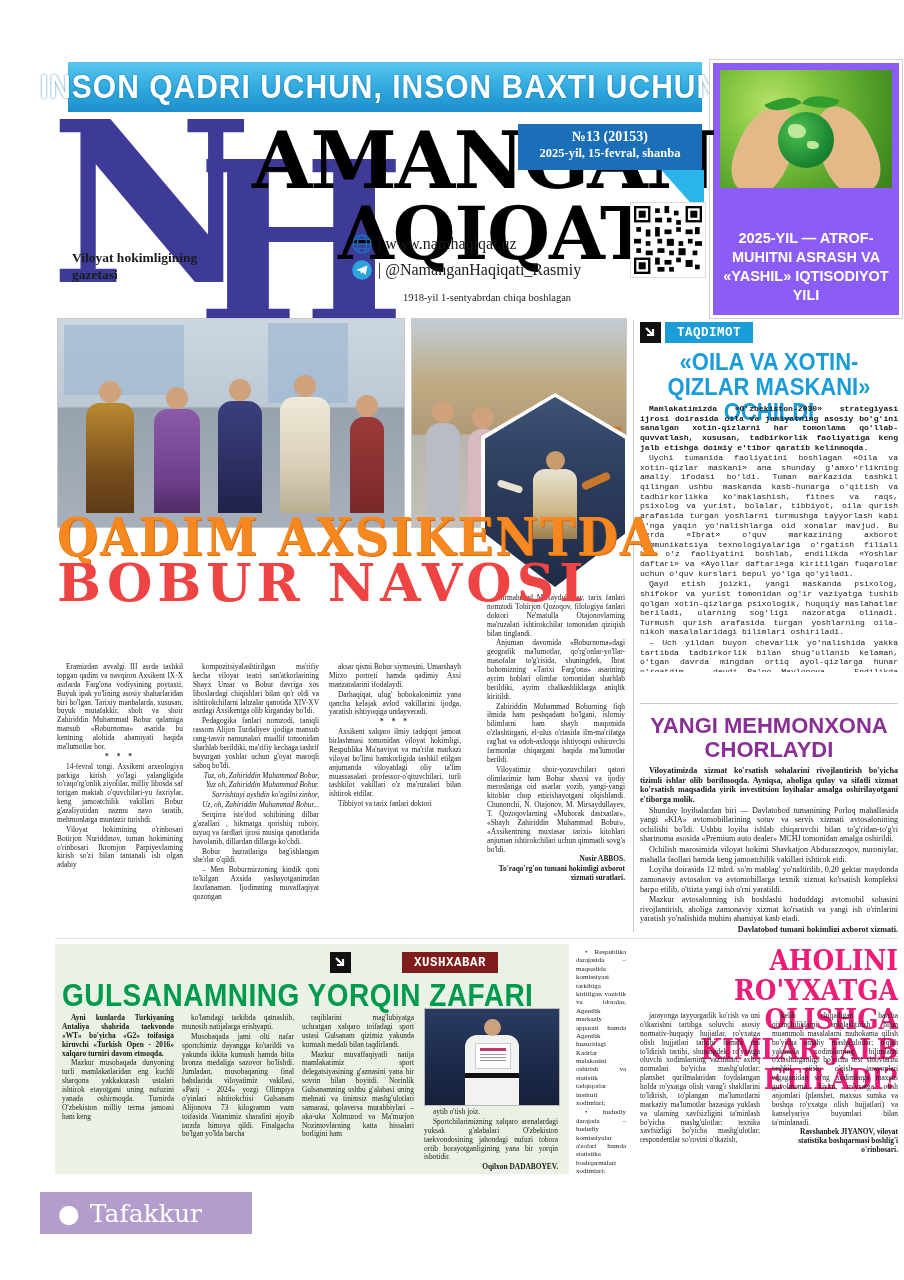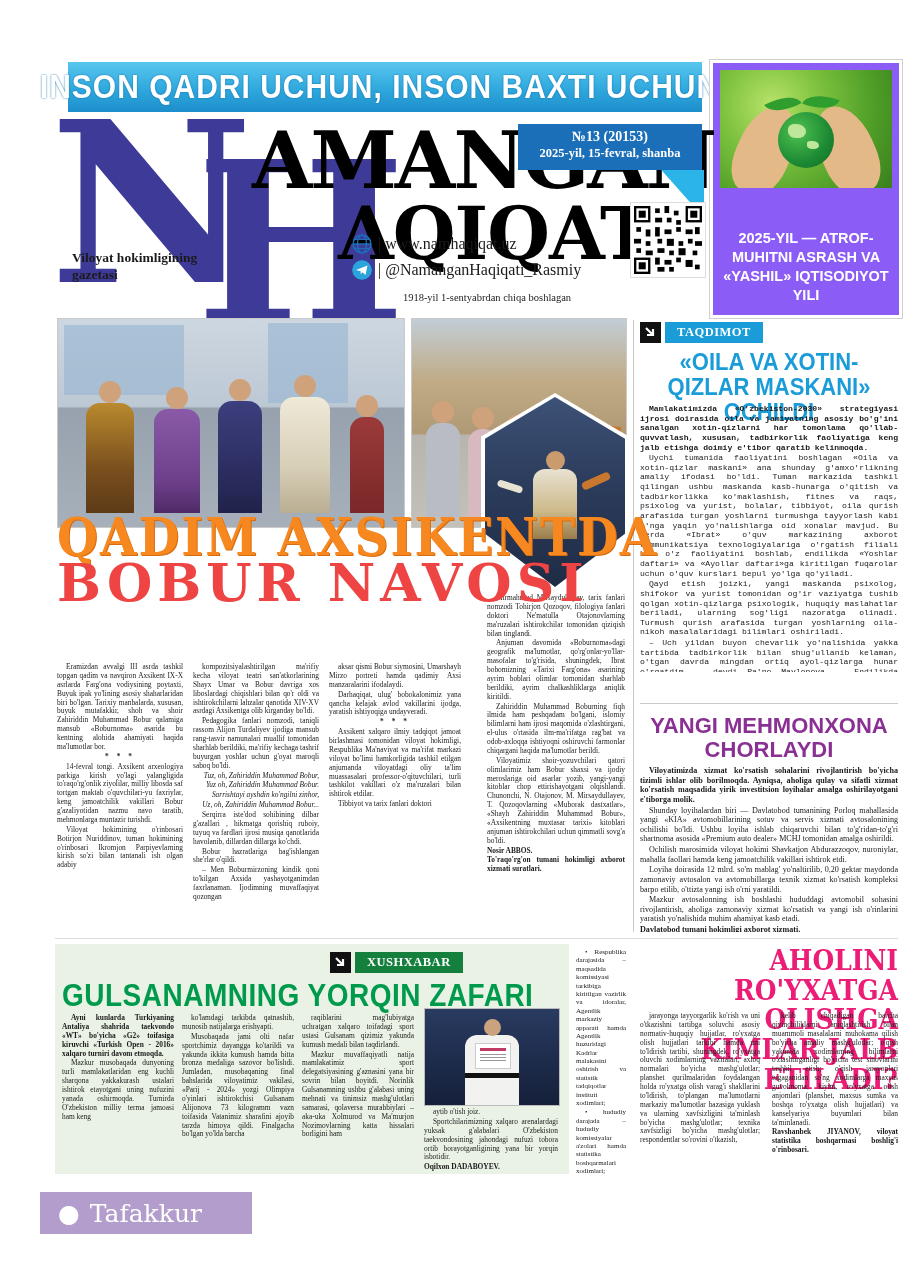--- a/index.html
+++ b/index.html
@@ -77,37 +77,37 @@
     color:#ef4444;letter-spacing:5px;white-space:nowrap;z-index:6;}
   .lead-box{left:57px;top:601px;width:446px;height:56px;background:#e31e24;color:#ffffff;z-index:4;
     padding:6px 10px;box-sizing:border-box;font-weight:bold;font-size:12.5px;line-height:1.3;text-align:justify;}
 
   
   .bodytext{font-size:7.4px;line-height:1.2;overflow:hidden;}
   .bodytext p{margin:0 0 1px;text-indent:9px;text-align:justify;}
   .bodytext p.stars{text-align:center;text-indent:0;letter-spacing:3px;font-weight:bold;}
   .bodytext p.poem{font-style:italic;text-indent:0;text-align:right;}
   .bodytext p.lead{font-weight:bold;}
-  .bodytext p.sig{font-weight:bold;text-indent:0;}
+  .bodytext p.sig{font-weight:bold;text-align:right;text-indent:0;}
   .mcol{top:663px;height:268px;}
   .c1{left:57px;width:126px;}
   .c2{left:193px;width:126px;}
   .c3{left:329px;width:132px;}
   .c4{left:487px;top:594px;width:138px;height:337px;}
 
   .vrule{left:633px;top:320px;width:1px;height:612px;background:#c9c9c9;}
   .hrule-right{left:640px;top:703px;width:258px;height:1px;background:#c9c9c9;}
   .hrule-main{left:55px;top:938px;width:843px;height:1px;background:#dddddd;}
 
   
   .section-label{display:flex;align-items:center;gap:4px;z-index:3;}
   .label-icon{width:21px;height:21px;background:#111111;display:flex;align-items:center;justify-content:center;}
   .label-icon svg{display:block;}
   .label-tag{height:21px;display:flex;align-items:center;padding:0 12px;color:#ffffff;
-    font-family:Liberation Serif, serif;font-weight:bold;font-size:12.5px;letter-spacing:.5px;}
+    font-family:Liberation Mono, monospace;font-weight:bold;font-size:12.5px;letter-spacing:.5px;}
   .taq-label{left:640px;top:322px;}
   .taq-head{left:640px;top:350px;width:258px;text-align:center;font-family:"Liberation Sans",sans-serif;
     font-weight:bold;font-size:22px;line-height:1.08;color:#1a9cd8;transform:scaleY(1.05);transform-origin:top center;}
   .taq-body{left:640px;top:404px;width:258px;height:268px;font-size:8.1px;line-height:1.19;}
   .taq-body p{margin:0 0 1px;font-family:Liberation Mono, monospace;}
   .meh-head{left:640px;top:714px;width:258px;text-align:center;font-family:"Liberation Sans",sans-serif;
     font-weight:bold;font-size:22px;line-height:1.08;color:#8a2f93;}
   .meh-body{left:640px;top:766px;width:258px;height:166px;font-size:8.1px;line-height:1.19;}
 
   
@@ -299,21 +299,21 @@
   <div class="abs bodytext mcol c3">
       <p>aksar qismi Bobur siymosini, Umarshayh Mirzo portreti hamda qadimiy Axsi manzaralarini ifodalaydi.</p>
       <p>Darhaqiqat,  ulug' bobokalonimiz yana qancha kelajak avlod vakillarini ijodga, yaratish ishtiyoqiga undayveradi.</p>
       <p class="stars">* * *</p>
       <p>Axsikent xalqaro ilmiy tadqiqot jamoat birlashmasi tomonidan viloyat hokimligi, Respublika Ma'naviyat va ma'rifat markazi viloyat bo'limi  hamkorligida tashkil etilgan anjumanda  viloyatdagi oliy ta'lim muassasalari professor-o'qituvchilari, turli tashkilot vakillari o'z ma'ruzalari bilan ishtirok etdilar.</p>
       <p>Tibbiyot va tarix fanlari doktori</p>
     </div>
   <div class="abs bodytext c4">
       <p>Mirmahmud Mirsaydullayev, tarix fanlari nomzodi Tohirjon Qozoqov, filologiya fanlari doktori Ne'matulla Otajonovlarning ma'ruzalari ishtirokchilar tomonidan  qiziqish bilan tinglandi.</p>
       <p>Anjuman davomida «Boburnoma»dagi geografik ma'lumotlar, qo'rg'onlar-yo'llar-masofalar to'g'risida,  shuningdek, Ibrat bobomizning «Tarixi Farg'ona» asarining  ayrim boblari olimlar tomonidan  sharhlab berildiki, ayrim chalkashliklarga aniqlik kiritildi.</p>
-      <p>Zahiriddin Muhammad Boburning fiqh ilmida ham peshqadam bo'lgani, islomiy bilimlarni ham  ijrosi maqomida o'zlashtirgani, el-ulus o'rtasida  ilm-ma'rifatga rag'bat  va odob-axloqqa ishtiyoqni oshiruvchi farmonlar chiqargani haqida ma'lumotlar berildi.</p>
+      <p>Zahiriddin Muhammad Boburning fiqh ilmida ham peshqadam bo'lgani, islomiy bilimlarni ham  shayh maqomida o'zlashtirgani, el-ulus o'rtasida  ilm-ma'rifatga rag'bat  va odob-axloqqa ishtiyoqni oshiruvchi farmonlar chiqargani haqida ma'lumotlar berildi.</p>
       <p>Viloyatimiz  shoir-yozuvchilari qatori  olimlarimiz ham  Bobur shaxsi va ijodiy meroslariga oid asarlar yozib, yangi-yangi kitoblar chop ettirishayotgani olqishlandi. Chunonchi,  N. Otajonov, M. Mirsaydullayev, T. Qozoqovlarning «Muborak dastxatlar», «Shayh Zahiriddin Muhammad Bobur», «Axsikentning muxtasar tarixi» kitoblari anjuman ishtirokchilari uchun qimmatli sovg'a bo'ldi.</p>
       <p class="sig">Nosir ABBOS.</p>
       <p class="sig">To'raqo'rg'on tumani hokimligi axborot xizmati suratlari.</p>
     </div>
 
   <div class="abs vrule"></div>
   <div class="abs hrule-right"></div>
   <div class="abs hrule-main"></div>
 
   <div class="abs section-label taq-label">
@@ -344,21 +344,21 @@
       <p class="sig">Davlatobod tumani hokimligi axborot xizmati.</p>
     </div>
 
   <div class="abs sport-panel"></div>
   <div class="abs section-label xush-label">
     <span class="label-icon">
       <svg width="13" height="13" viewBox="0 0 13 13">
           <path d="M2 2 L9 9 M9 3 V9 H3" stroke="#ffffff" stroke-width="2.2" fill="none"></path>
         </svg>
     </span>
-    <span class="label-tag" style="background:#15803d;">XUSHXABAR</span>
+    <span class="label-tag" style="background:#7f1d1d;margin-left:47px;">XUSHXABAR</span>
   </div>
   <div class="abs sport-head">GULSANAMNING YORQIN ZAFARI</div>
   <div class="abs bodytext scol s1">
       <p class="lead">Ayni kunlarda Turkiyaning Antaliya shahrida taekvondo «WT» bo'yicha «G2» toifasiga kiruvchi «Turkish Open - 2016» xalqaro turniri davom etmoqda.</p>
       <p>Mazkur musobaqada dunyoning turli mamlakatlaridan eng kuchli sharqona yakkakurash ustalari ishtirok etayotgani uning nufuzini yanada oshirmoqda. Turnirda O'zbekiston milliy terma jamoasi ham keng</p>
     </div>
   <div class="abs bodytext scol s2">
       <p>ko'lamdagi tarkibda qatnashib, munosib natijalarga erishyapti.</p>
       <p>Musobaqada jami olti nafar sportchimiz dayangga ko'tarildi va yakunda ikkita kumush hamda bitta bronza medaliga sazovor bo'lishdi. Jumladan, musobaqaning final bahslarida viloyatimiz vakilasi, «Parij - 2024» yozgi Olimpiya o'yinlari ishtirokchisi Gulsanam Alijonova 73 kilogramm vazn toifasida Vatanimiz sharafini ajoyib tarzda himoya qildi. Finalgacha bo'lgan yo'lda barcha</p>
     </div>

